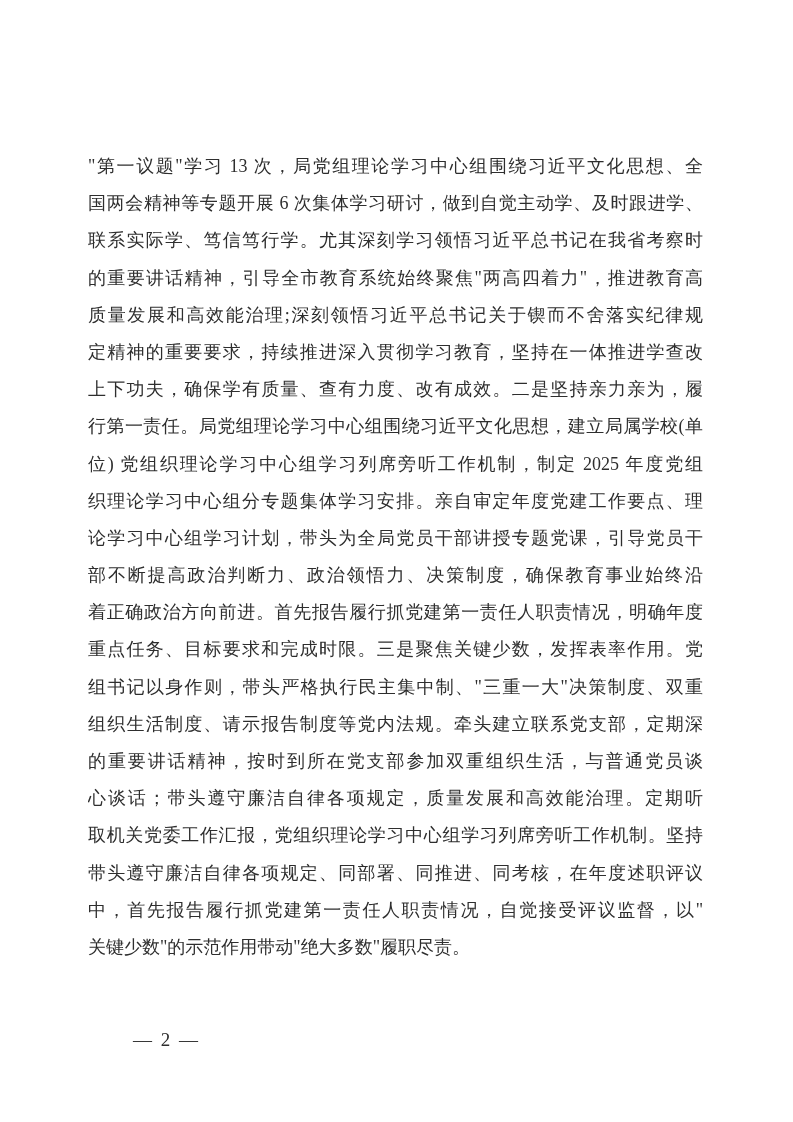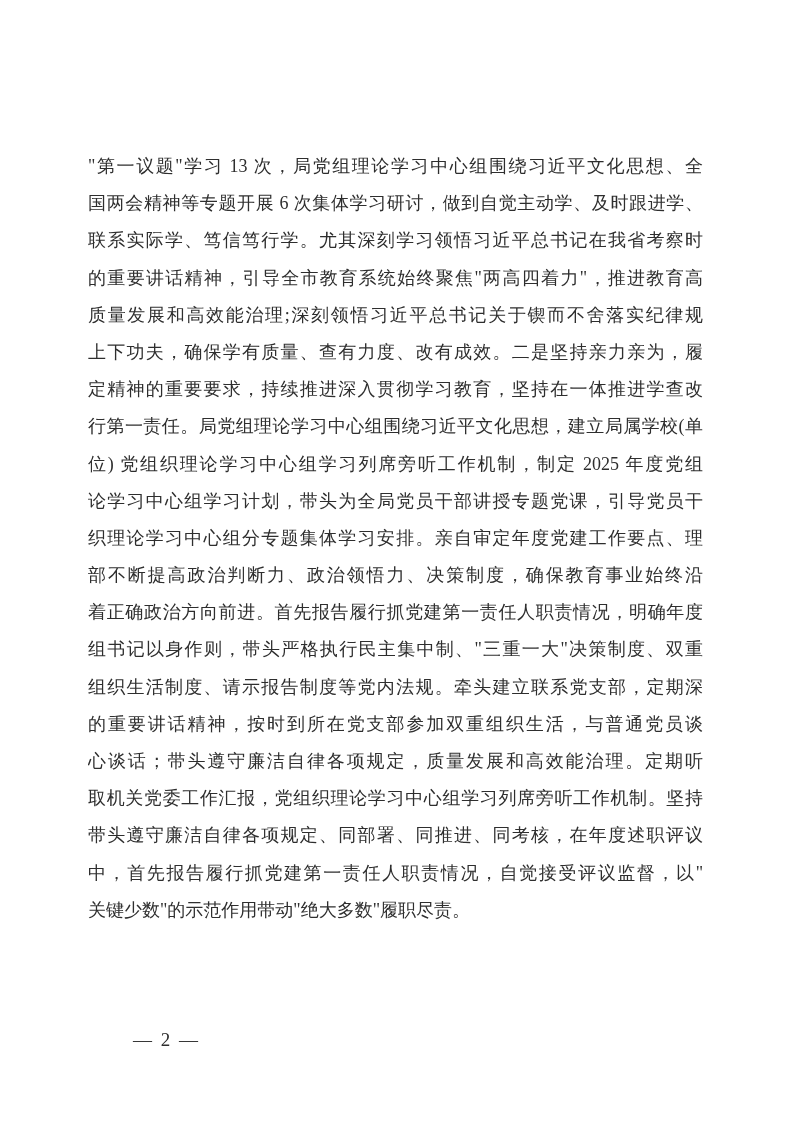--- a/index.html
+++ b/index.html
@@ -56,28 +56,29 @@
 <body>
 
 <div class="page">
 
   <div class="text-block">
     <div class="line">"第一议题"学习 13 次，局党组理论学习中心组围绕习近平文化思想、全</div>
     <div class="line">国两会精神等专题开展 6 次集体学习研讨，做到自觉主动学、及时跟进学、</div>
     <div class="line">联系实际学、笃信笃行学。尤其深刻学习领悟习近平总书记在我省考察时</div>
     <div class="line">的重要讲话精神，引导全市教育系统始终聚焦"两高四着力"，推进教育高</div>
     <div class="line">质量发展和高效能治理;深刻领悟习近平总书记关于锲而不舍落实纪律规</div>
+    <div class="line">定精神的重要要求，持续推进深入贯彻学习教育，坚持在一体推进学查改</div>
     <div class="line">上下功夫，确保学有质量、查有力度、改有成效。二是坚持亲力亲为，履</div>
-    <div class="line">定精神的重要要求，持续推进深入贯彻学习教育，坚持在一体推进学查改</div>
     <div class="line">行第一责任。局党组理论学习中心组围绕习近平文化思想，建立局属学校(单</div>
     <div class="line">位) 党组织理论学习中心组学习列席旁听工作机制，制定 2025 年度党组</div>
+    <div class="line">织理论学习中心组分专题集体学习安排。亲自审定年度党建工作要点、理</div>
     <div class="line">论学习中心组学习计划，带头为全局党员干部讲授专题党课，引导党员干</div>
-    <div class="line">织理论学习中心组分专题集体学习安排。亲自审定年度党建工作要点、理</div>
     <div class="line">部不断提高政治判断力、政治领悟力、决策制度，确保教育事业始终沿</div>
     <div class="line">着正确政治方向前进。首先报告履行抓党建第一责任人职责情况，明确年度</div>
+    <div class="line">重点任务、目标要求和完成时限。三是聚焦关键少数，发挥表率作用。党</div>
     <div class="line">组书记以身作则，带头严格执行民主集中制、"三重一大"决策制度、双重</div>
     <div class="line">组织生活制度、请示报告制度等党内法规。牵头建立联系党支部，定期深</div>
     <div class="line">的重要讲话精神，按时到所在党支部参加双重组织生活，与普通党员谈</div>
     <div class="line">心谈话；带头遵守廉洁自律各项规定，质量发展和高效能治理。定期听</div>
     <div class="line">取机关党委工作汇报，党组织理论学习中心组学习列席旁听工作机制。坚持</div>
     <div class="line">带头遵守廉洁自律各项规定、同部署、同推进、同考核，在年度述职评议</div>
     <div class="line">中，首先报告履行抓党建第一责任人职责情况，自觉接受评议监督，以"</div>
     <div class="line last">关键少数"的示范作用带动"绝大多数"履职尽责。</div>
   </div>
 

